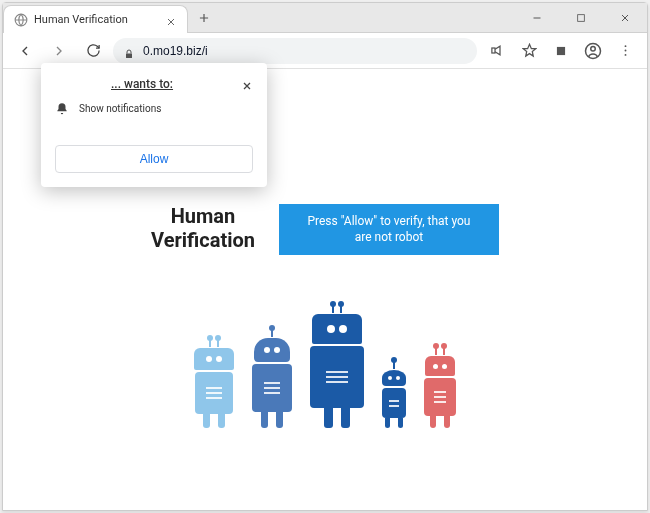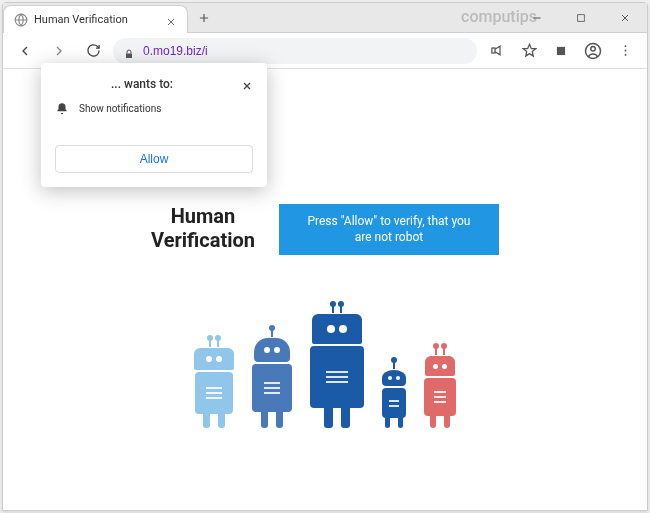--- a/index.html
+++ b/index.html
@@ -15,29 +15,29 @@
     .new-tab { width: 24px; height: 24px; display: flex; align-items: center; justify-content: center; margin-left: 4px; cursor: pointer; color: #555; border-radius: 50%; }
     .watermark { position: absolute; right: 110px; top: 4px; font-size: 16px; color: #bbb; font-weight: 500; }
     .win-controls { position: absolute; right: 0; top: 0; display: flex; height: 30px; }
     .win-btn { width: 44px; display: flex; align-items: center; justify-content: center; color: #555; }
     
     .addrbar { height: 36px; background: #fff; display: flex; align-items: center; padding: 0 8px; gap: 6px; border-bottom: 1px solid #e0e0e0; }
     .nav-btn { width: 28px; height: 28px; display: flex; align-items: center; justify-content: center; color: #888; border-radius: 50%; }
     .nav-btn.active { color: #444; }
     .omnibox { flex: 1; height: 26px; background: #f1f3f4; border-radius: 13px; display: flex; align-items: center; padding: 0 10px; gap: 8px; }
     .lock { width: 12px; height: 12px; color: #555; }
-    .url { font-size: 12px; color: #6d28d9; flex: 1; background: transparent; border: none; outline: none; }
+    .url { font-size: 12px; color: #0f172a; flex: 1; background: transparent; border: none; outline: none; }
     .right-icons { display: flex; gap: 4px; align-items: center; }
     .icon-btn { width: 28px; height: 28px; display: flex; align-items: center; justify-content: center; color: #555; }
     
     .content { position: relative; height: calc(100% - 66px); background: #fff; }
     
     .permission-popup { position: absolute; left: 38px; top: -6px; width: 226px; background: #fff; border-radius: 4px; box-shadow: 0 4px 20px rgba(0,0,0,0.25); padding: 14px; z-index: 10; }
     .popup-header { display: flex; justify-content: space-between; align-items: flex-start; margin-bottom: 10px; }
-    .popup-title { font-size: 12px; color: #333; font-weight: 500; margin-left: 56px; }
+    .popup-title { font-size: 12px; color: #333; font-weight: 500; margin-left: 56px; text-decoration: underline; }
     .popup-close { width: 12px; height: 12px; cursor: pointer; color: #444; }
     .popup-row { display: flex; align-items: center; gap: 10px; margin-bottom: 18px; }
     .bell { width: 14px; height: 14px; color: #444; }
     .popup-text { font-size: 10px; color: #333; }
     .popup-buttons { display: flex; gap: 20px; margin-top: 30px; }
     .popup-btn { flex: 1; height: 28px; border: 1px solid #dadce0; background: #fff; border-radius: 4px; font-size: 12px; color: #1a73e8; cursor: pointer; }
     
     .page-body { padding-top: 135px; display: flex; flex-direction: column; align-items: center; }
     .hero { display: flex; align-items: flex-start; gap: 24px; }
     .hero-title { font-size: 20px; font-weight: bold; color: #222; text-align: center; line-height: 1.2; }
@@ -105,21 +105,20 @@
         <svg viewBox="0 0 24 24" width="12" height="12" stroke="currentColor" stroke-width="2">
             <path d="M6 6l12 12M18 6L6 18"></path>
           </svg>
       </span>
     </div>
     <div class="new-tab">
       <svg viewBox="0 0 24 24" width="14" height="14" stroke="currentColor" stroke-width="2">
           <path d="M12 5v14M5 12h14"></path>
         </svg>
     </div>
-    <div class="watermark">computips</div>
     <div class="win-controls">
       <div class="win-btn">
           <svg viewBox="0 0 24 24" width="12" height="12" stroke="currentColor" stroke-width="2">
             <path d="M5 12h14"></path>
           </svg>
         </div>
       <div class="win-btn">
           <svg viewBox="0 0 24 24" width="10" height="10" fill="none" stroke="currentColor" stroke-width="2">
             <rect x="4" y="4" width="16" height="16"></rect>
           </svg>

